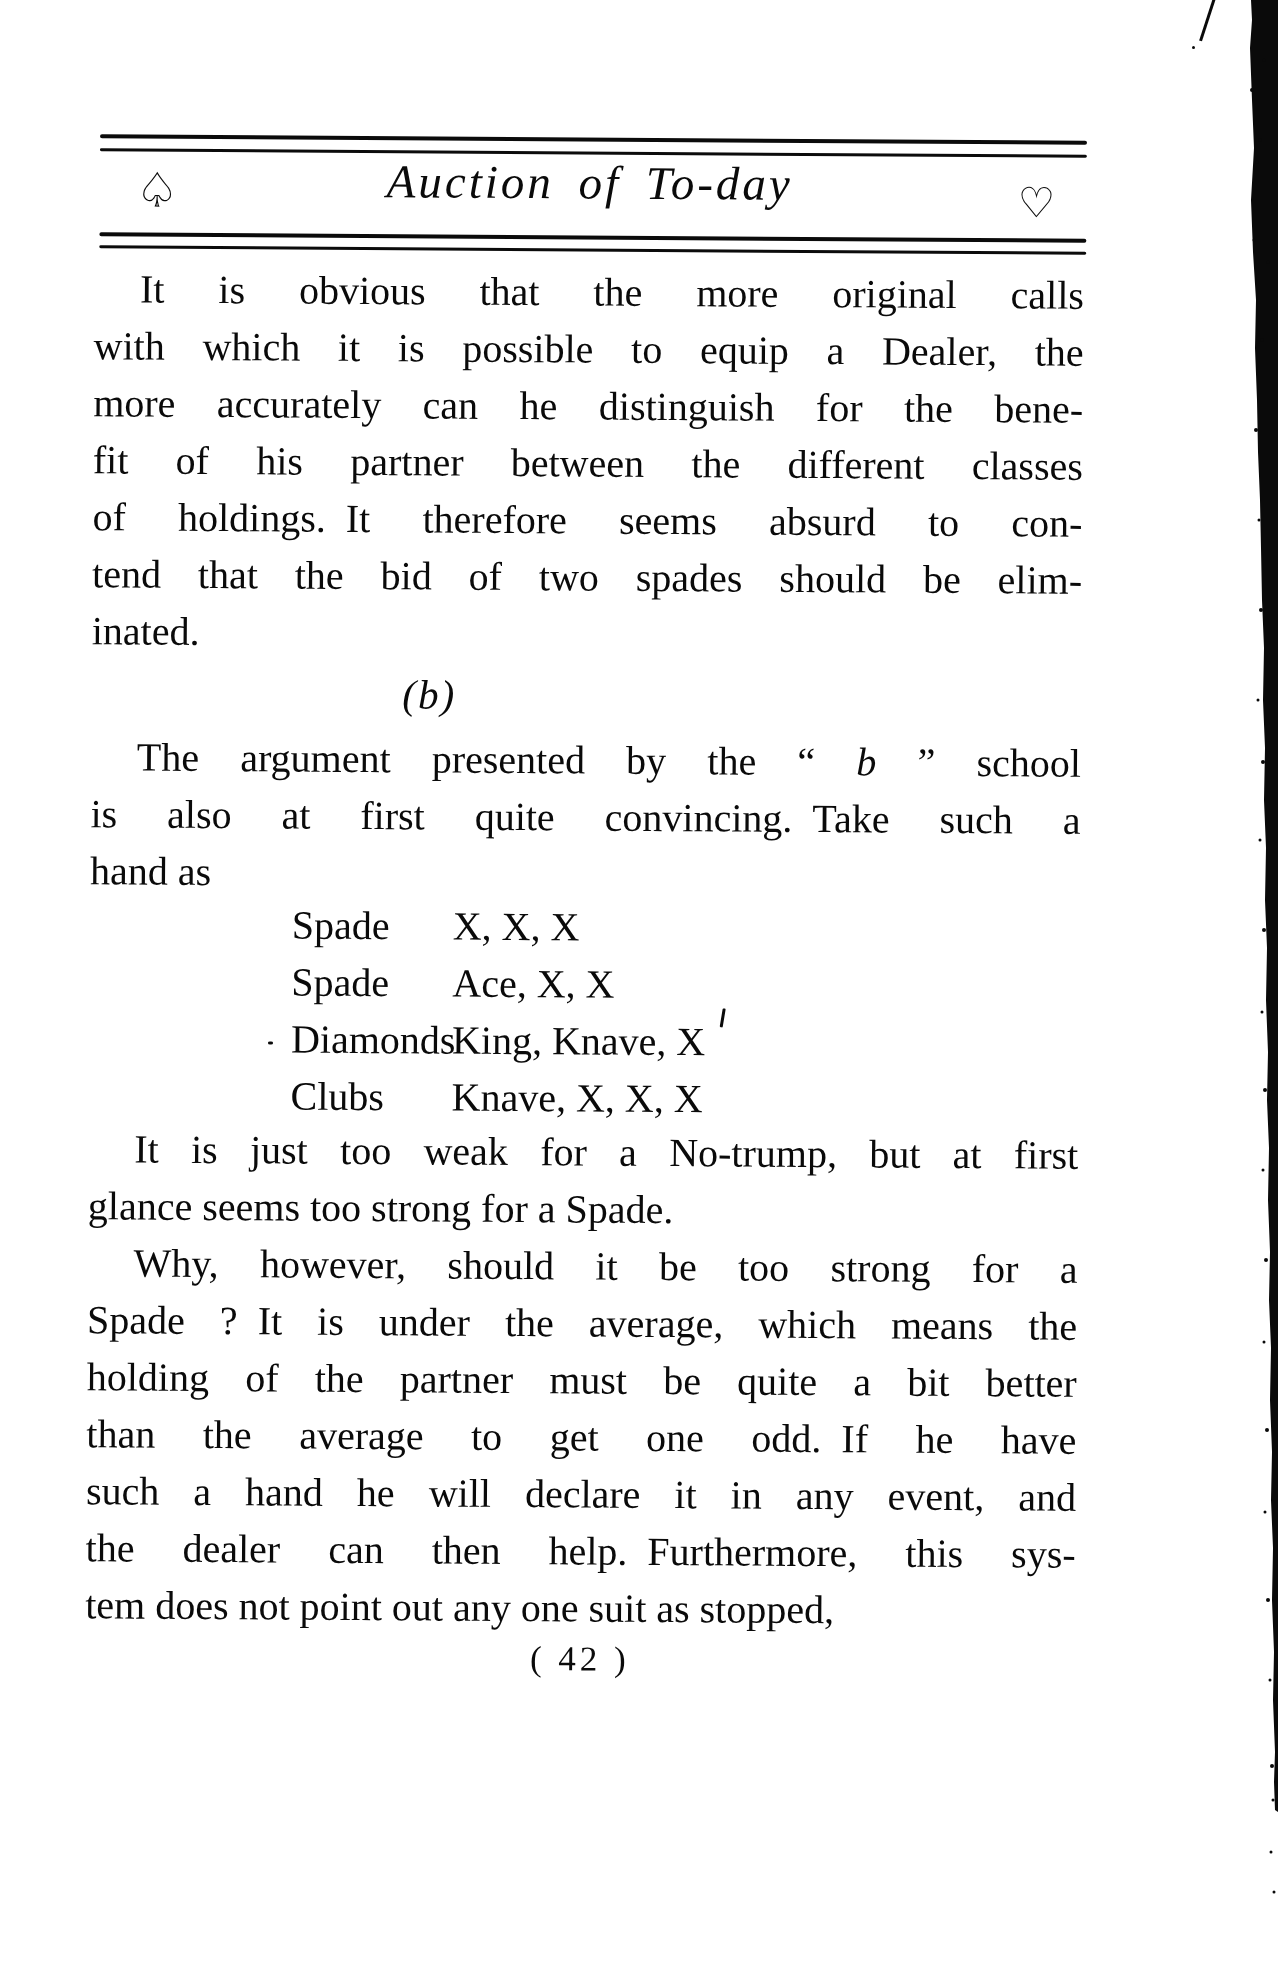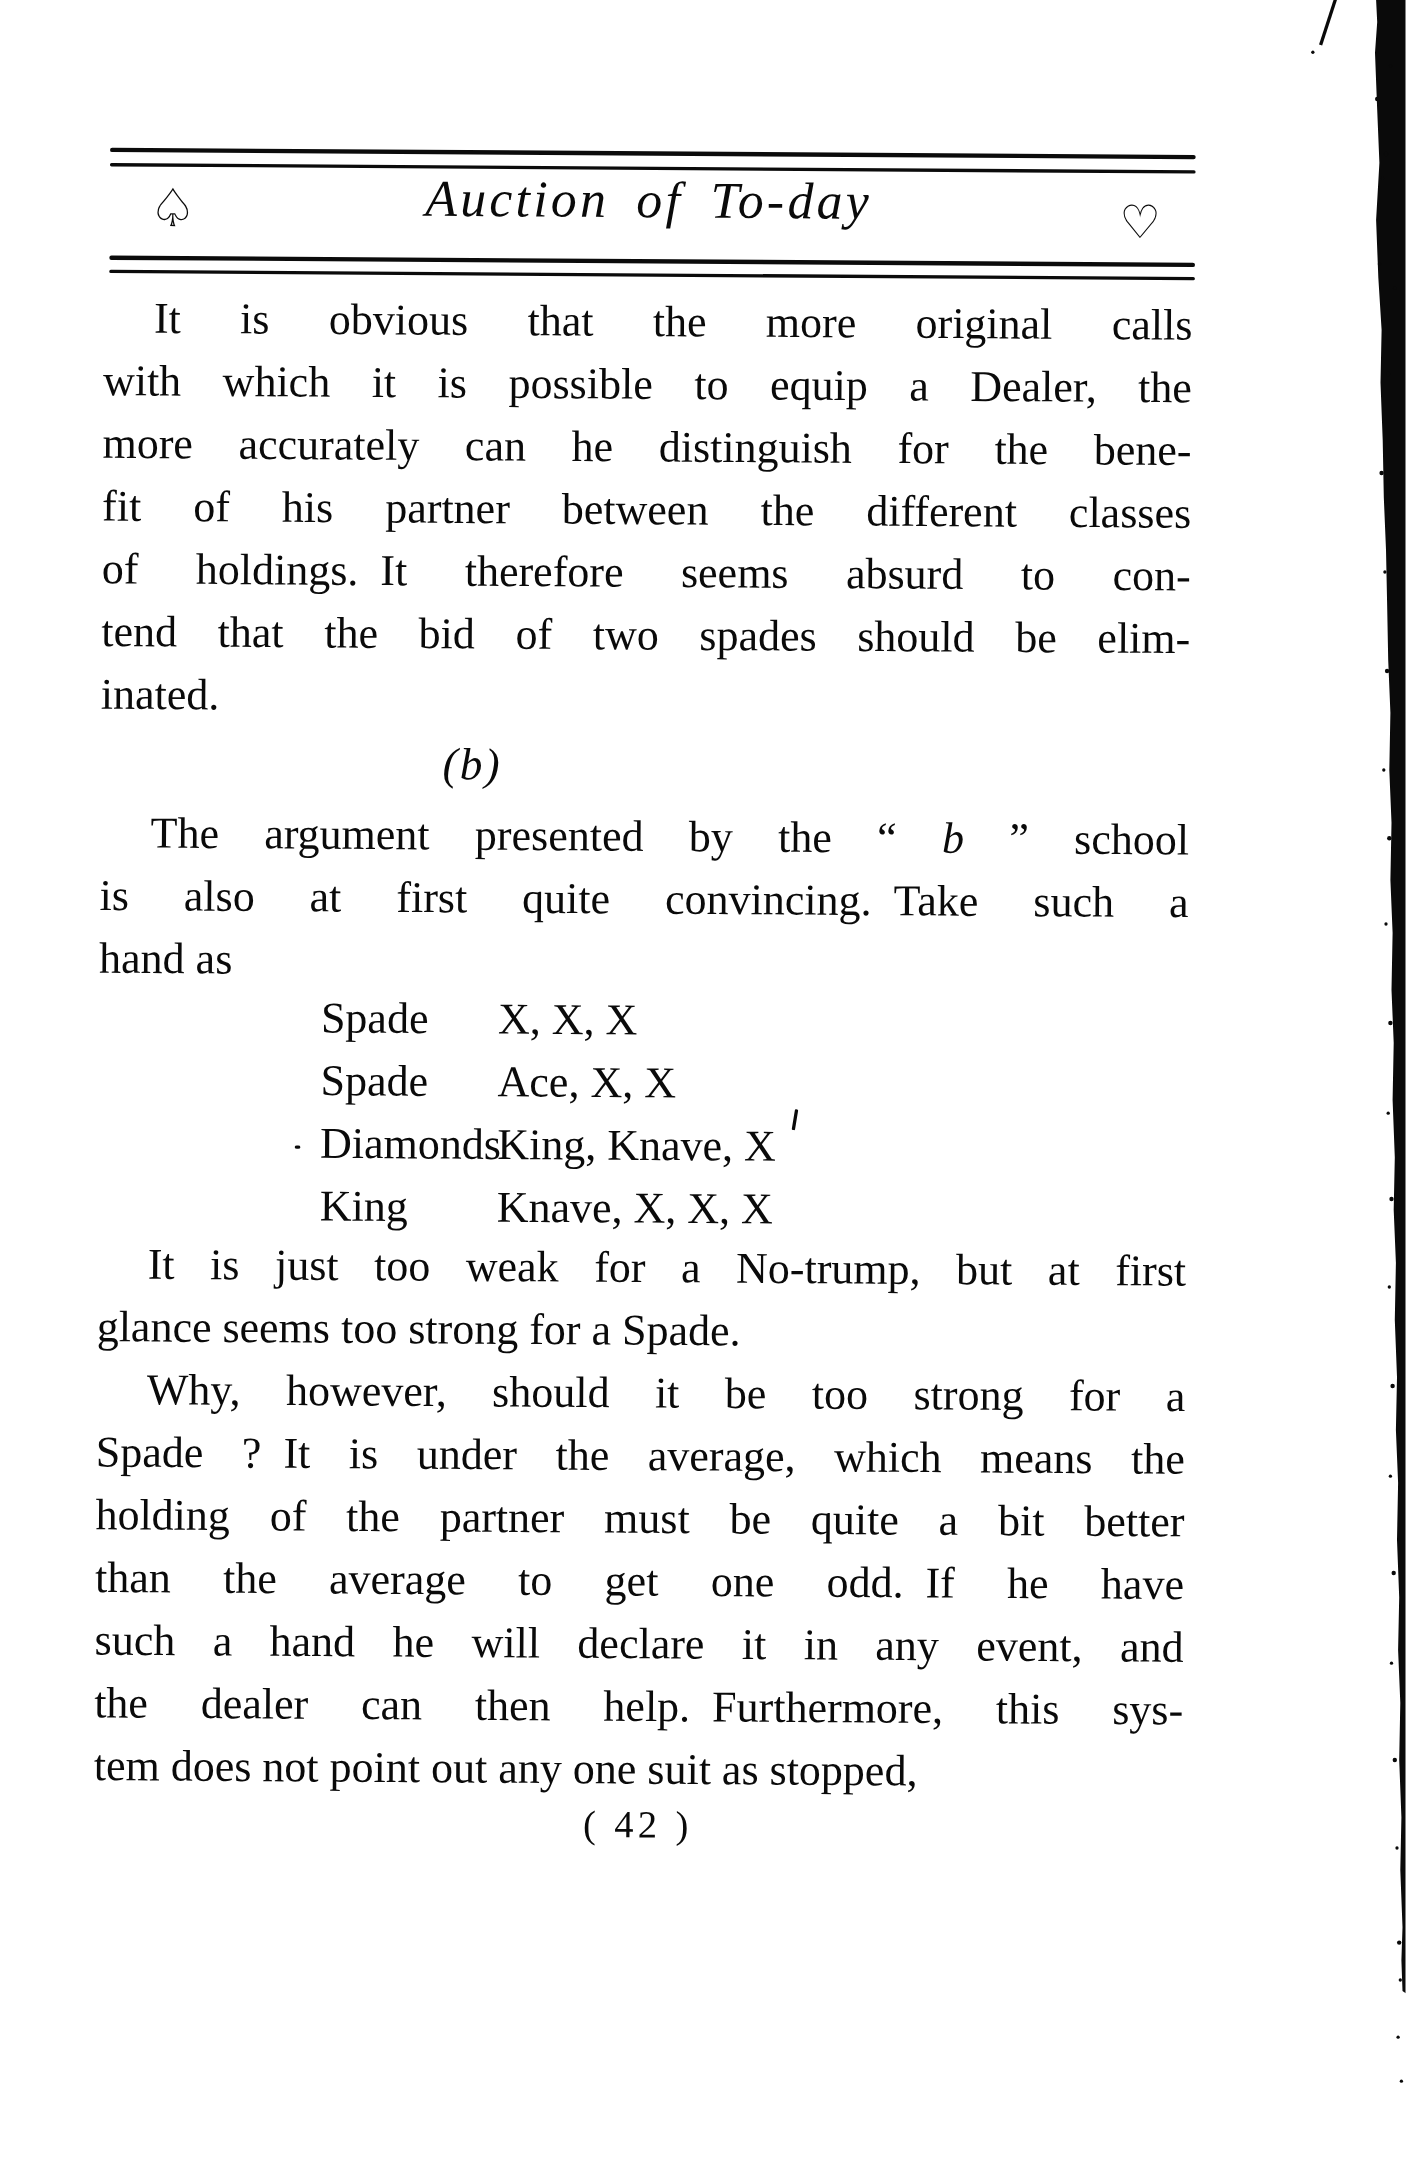--- a/index.html
+++ b/index.html
@@ -97,21 +97,21 @@
     </div>
     <div class="hand-row">
       <span class="suit">Spade</span>
       <span class="cards">Ace, X, X</span>
     </div>
     <div class="hand-row">
       <span class="suit">Diamonds</span>
       <span class="cards">King, Knave, X</span>
     </div>
     <div class="hand-row">
-      <span class="suit">King</span>
+      <span class="suit">Clubs</span>
       <span class="cards">Knave, X, X, X</span>
     </div>
   </div>
 
   <div class="para" style="top:1120px;">
     <div class="line indent">It is just too weak for a No-trump, but at first</div>
     <div class="line flush">glance seems too strong for a Spade.</div>
   </div>
 
   <div class="para" style="top:1234px;">

